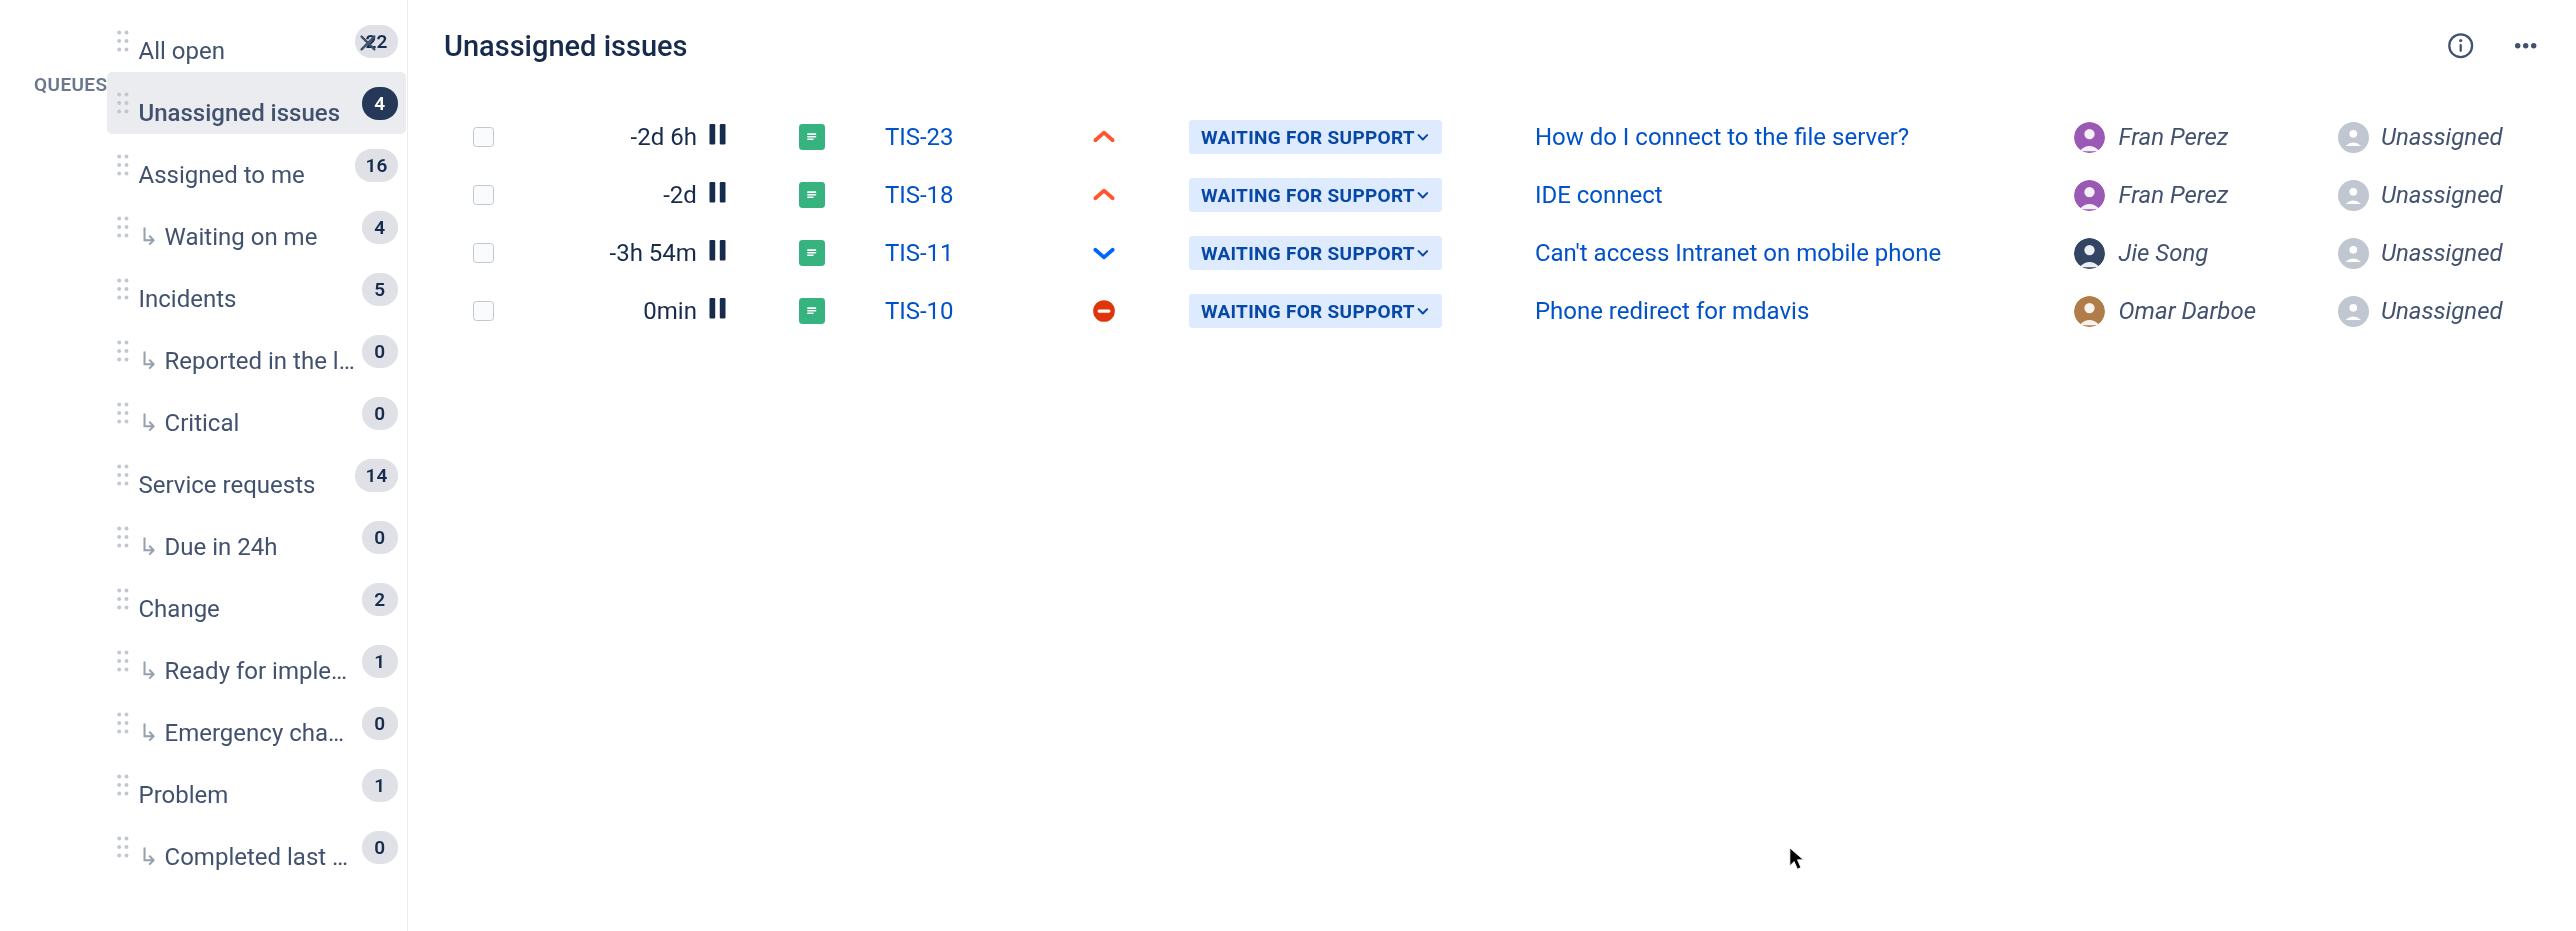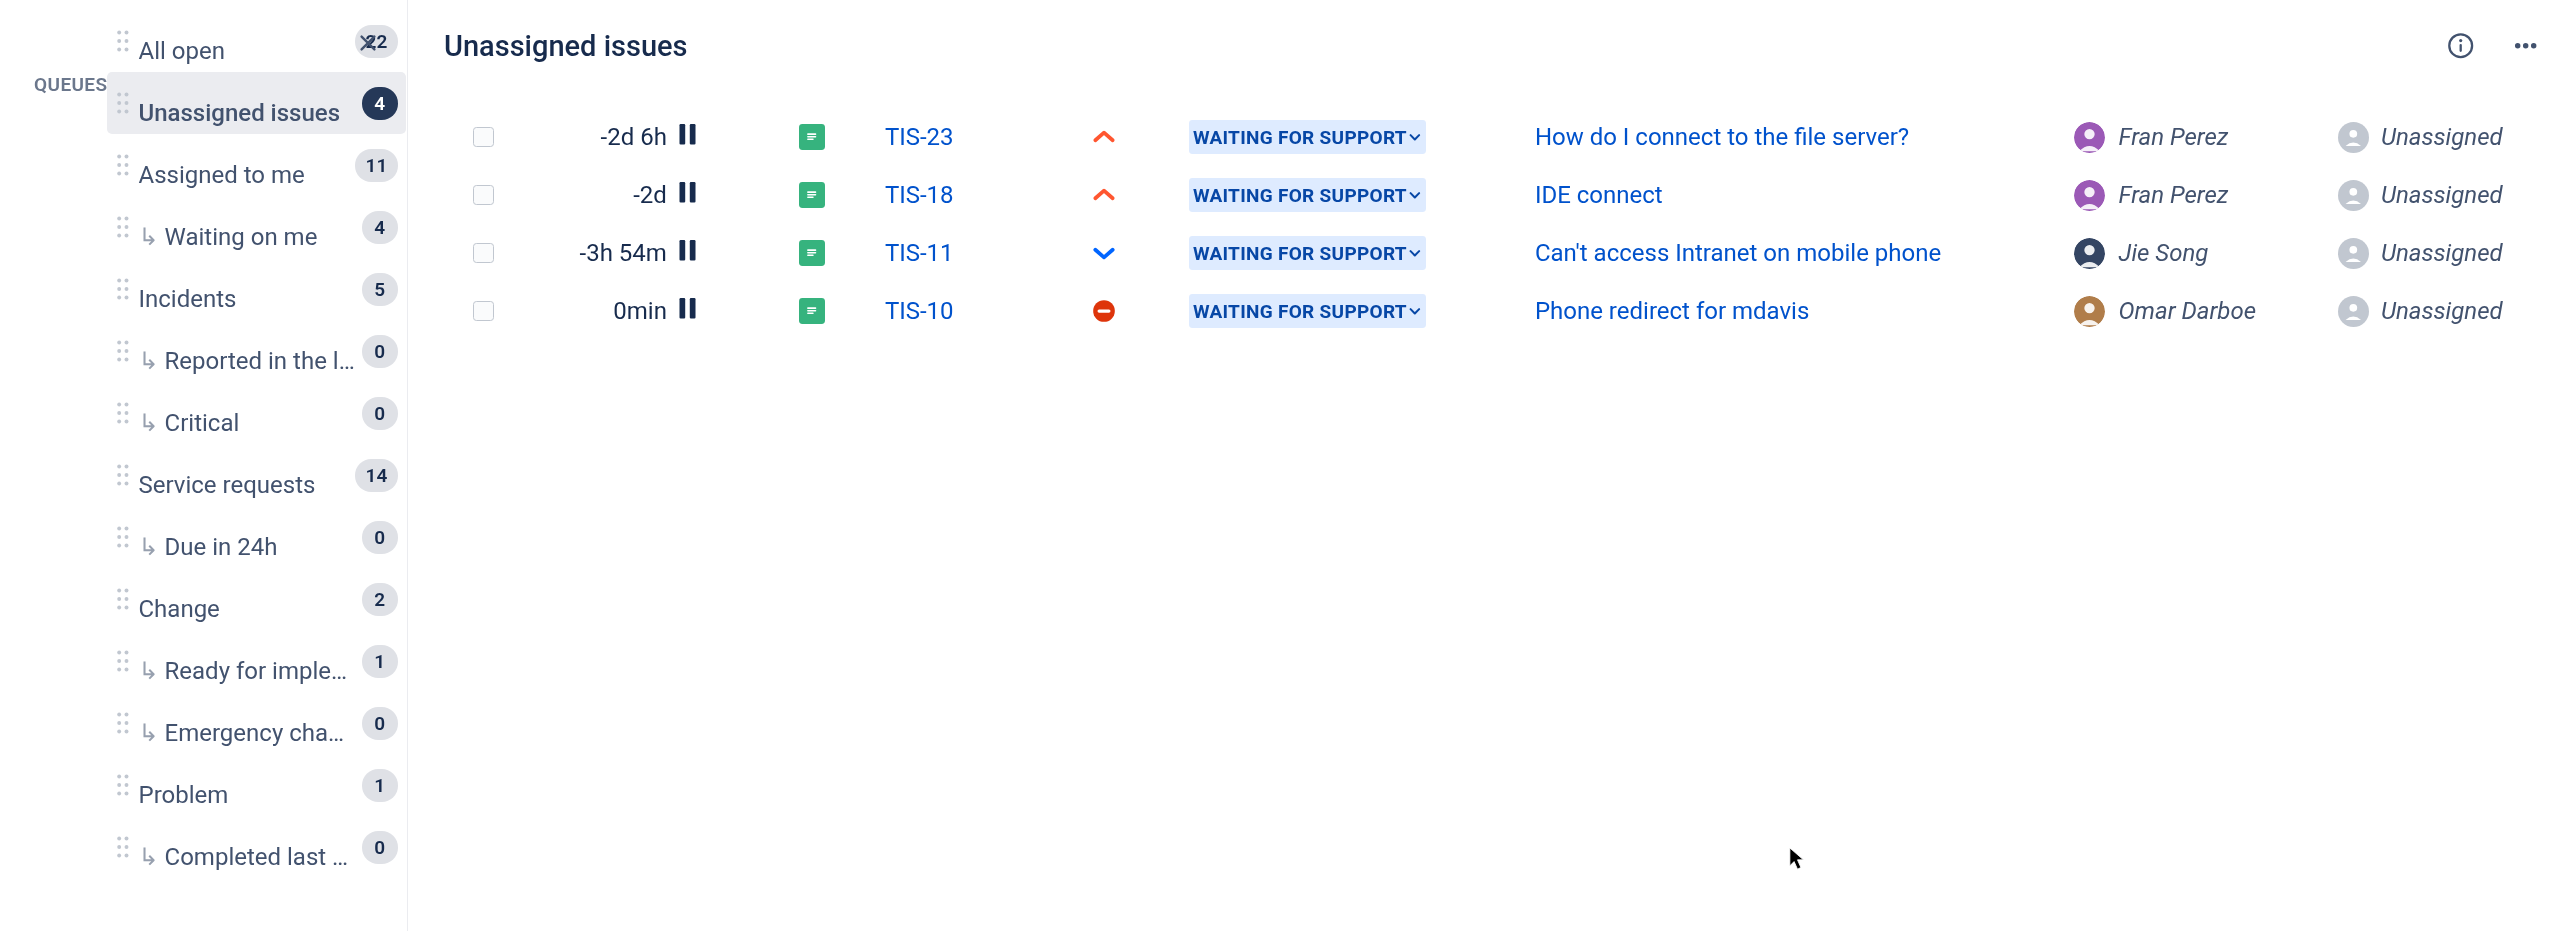--- a/index.html
+++ b/index.html
@@ -178,21 +178,21 @@
     cursor: pointer;
     white-space: nowrap;
   }
 
   .col-time .time-cell {
     width: 100%;
     display: flex;
     align-items: center;
     justify-content: flex-end;
     gap: 12px;
-    padding-right: 103px;
+    padding-right: 73px;
     font-size: 24px;
     color: #172B4D;
   }
   .pause-icon svg { width: 17px; height: 20.6px; }
 
   .checkbox {
     width: 20.6px;
     height: 20.6px;
     border: 1.7px solid #C1C7D0;
     border-radius: 3.4px;
@@ -213,21 +213,21 @@
     cursor: pointer;
   }
 
   .pr-icon { width: 26px; height: 26px; display:flex; align-items:center; justify-content:center; }
 
   .status-badge {
     display: inline-flex;
     align-items: center;
     gap: 1px;
     height: 34px;
-    padding: 0 4px;
+    padding: 0 12px;
     background: #DEEBFF;
     color: #0747A6;
     font-size: 19px;
     font-weight: 700;
     border-radius: 3.4px;
     letter-spacing: 0.3px;
     cursor: pointer;
   }
   .status-badge svg { width: 13.7px; height: 13.7px; }
 
@@ -314,21 +314,21 @@
             <svg viewBox="0 0 10 18">
               <circle cx="2" cy="2" r="1.6" fill="#C1C7D0"></circle>
               <circle cx="8" cy="2" r="1.6" fill="#C1C7D0"></circle>
               <circle cx="2" cy="9" r="1.6" fill="#C1C7D0"></circle>
               <circle cx="8" cy="9" r="1.6" fill="#C1C7D0"></circle>
               <circle cx="2" cy="16" r="1.6" fill="#C1C7D0"></circle>
               <circle cx="8" cy="16" r="1.6" fill="#C1C7D0"></circle>
             </svg>
           </div>
           <div class="queue-label"><span>Assigned to me</span></div>
-          <div class="queue-count">11</div>
+          <div class="queue-count">16</div>
         </div>
         <div class="queue-item">
           <div class="drag-handle">
             <svg viewBox="0 0 10 18">
               <circle cx="2" cy="2" r="1.6" fill="#C1C7D0"></circle>
               <circle cx="8" cy="2" r="1.6" fill="#C1C7D0"></circle>
               <circle cx="2" cy="9" r="1.6" fill="#C1C7D0"></circle>
               <circle cx="8" cy="9" r="1.6" fill="#C1C7D0"></circle>
               <circle cx="2" cy="16" r="1.6" fill="#C1C7D0"></circle>
               <circle cx="8" cy="16" r="1.6" fill="#C1C7D0"></circle>

